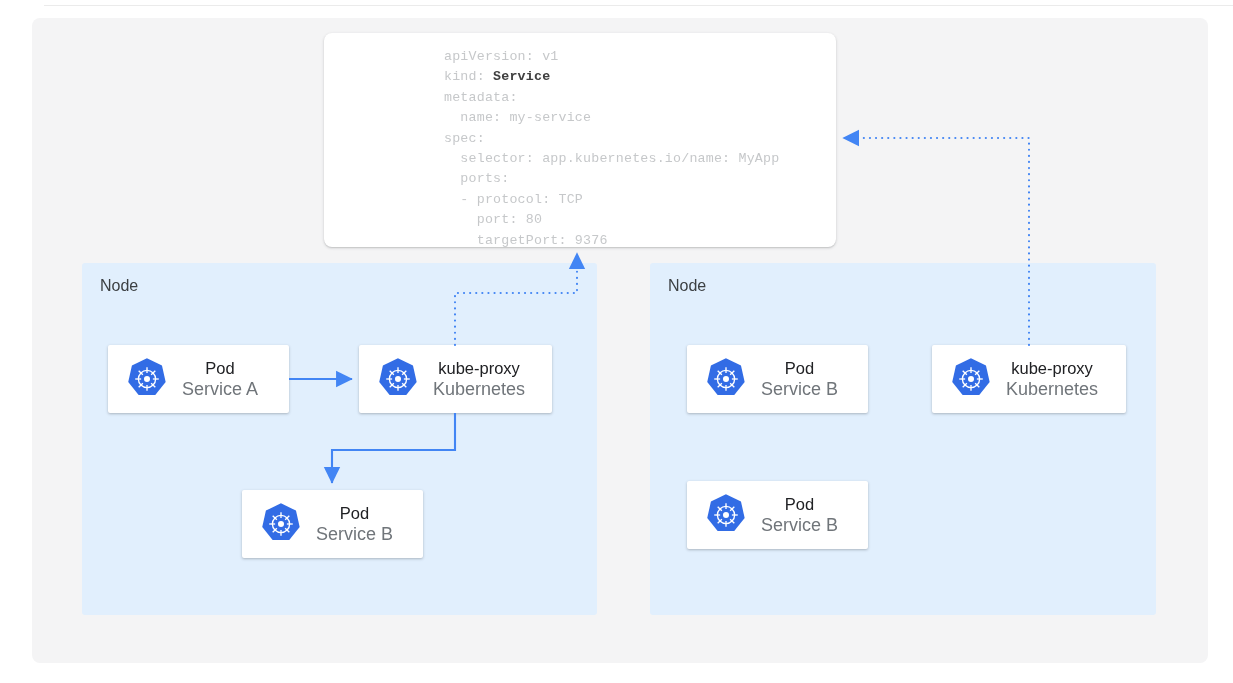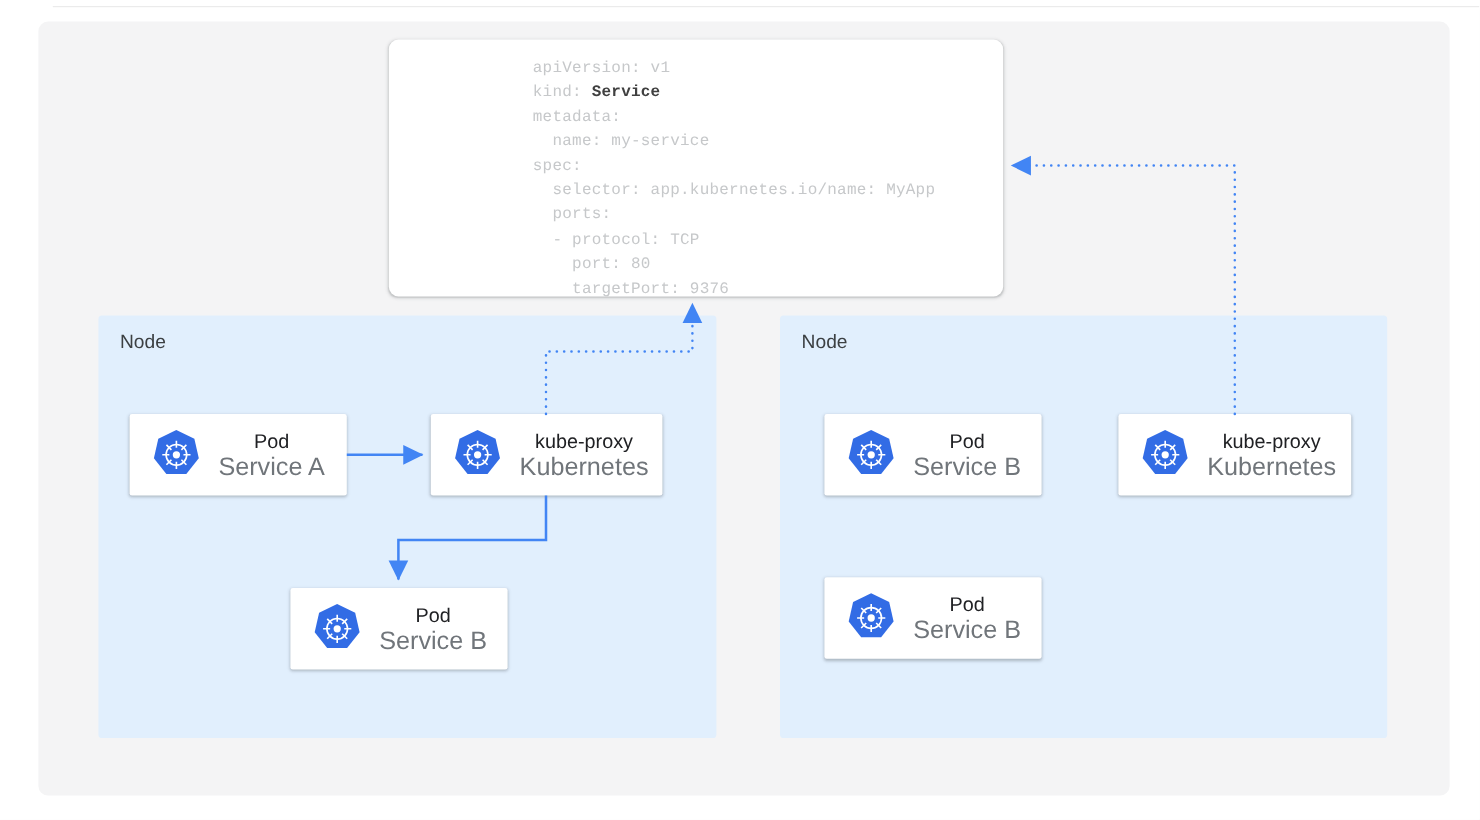--- a/index.html
+++ b/index.html
@@ -105,21 +105,21 @@
     transform: translateY(-50%);
   }
   .card .title {
     font-size: 16.5px;
     color: #202124;
     line-height: 21px;
     white-space: nowrap;
     text-align: center;
   }
   .card .subtitle {
-    font-size: 21px;
+    font-size: 18px;
     color: #70757a;
     line-height: 21px;
     white-space: nowrap;
   }
 
   #card-pod-a        { left: 108px; top: 345px; width: 181px; height: 68px; }
   #card-kube-left    { left: 359px; top: 345px; width: 193px; height: 68px; }
   #card-pod-b-left   { left: 242px; top: 490px; width: 181px; height: 68px; }
   #card-pod-b1-right { left: 687px; top: 345px; width: 181px; height: 68px; }
   #card-pod-b2-right { left: 687px; top: 481px; width: 181px; height: 68px; }

